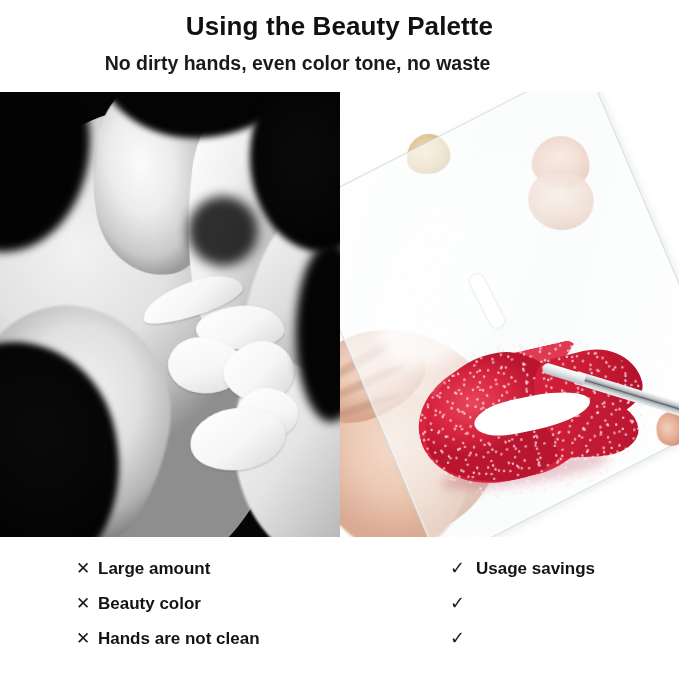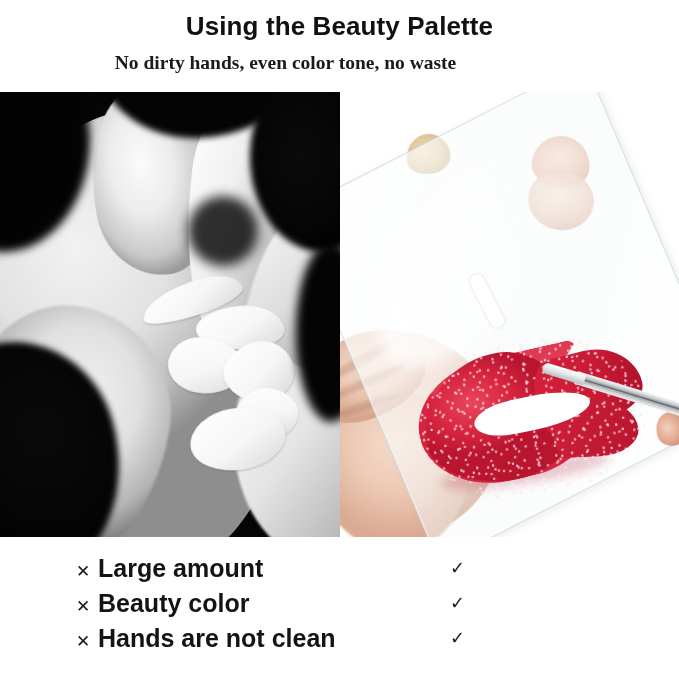--- a/index.html
+++ b/index.html
@@ -36,29 +36,28 @@
     width: 679px;
     font-size: 26px;
     font-weight: bold;
     letter-spacing: 0.1px;
     color: #111111;
     line-height: 30px;
     white-space: nowrap;
   }
   .subtitle {
     position: absolute;
-    left: 4px;
+    left: 16px;
     top: 51px;
     width: 563px;
     font-size: 19.5px;
     font-weight: bold;
     color: #1a1a1a;
     line-height: 24px;
     white-space: nowrap;
-    font-family: Liberation Serif, serif;
   }
 
   
   .photo-band {
     position: absolute;
     left: 0;
     top: 92px;
     width: 679px;
     height: 445px;
   }
@@ -514,21 +513,21 @@
     flex: 0 0 auto;
     font-size: 17px;
     font-weight: normal;
     color: #1a1a1a;
     line-height: 35px;
   }
   .mark-x  { width: 22px; }
   .mark-ck { width: 26px; font-size: 18px; }
   .mark-ck.tight { width: 20px; }
   .row-label {
-    font-size: 25px;
+    font-size: 17px;
     font-weight: bold;
     color: #141414;
     line-height: 35px;
   }
 </style>
 </head>
 <body>
 
 <div id="infographic">
 
@@ -612,20 +611,21 @@
       </div>
       <div class="row">
         <span class="mark mark-x">✕</span>
         <span class="row-label">Hands are not clean</span>
       </div>
     </div>
 
     <div class="col col-right">
       <div class="row">
         <span class="mark mark-ck">✓</span>
+        <span class="row-label">Usage savings</span>
       </div>
       <div class="row">
         <span class="mark mark-ck">✓</span>
       </div>
       <div class="row">
         <span class="mark mark-ck tight">✓</span>
       </div>
     </div>
   </div>
 

